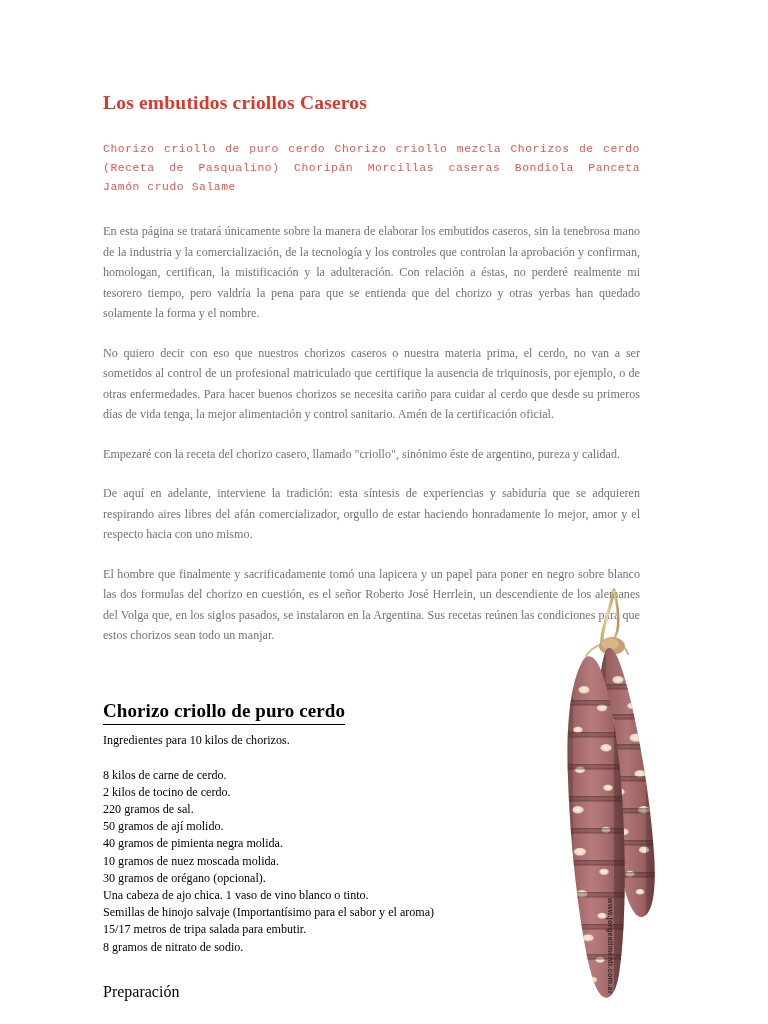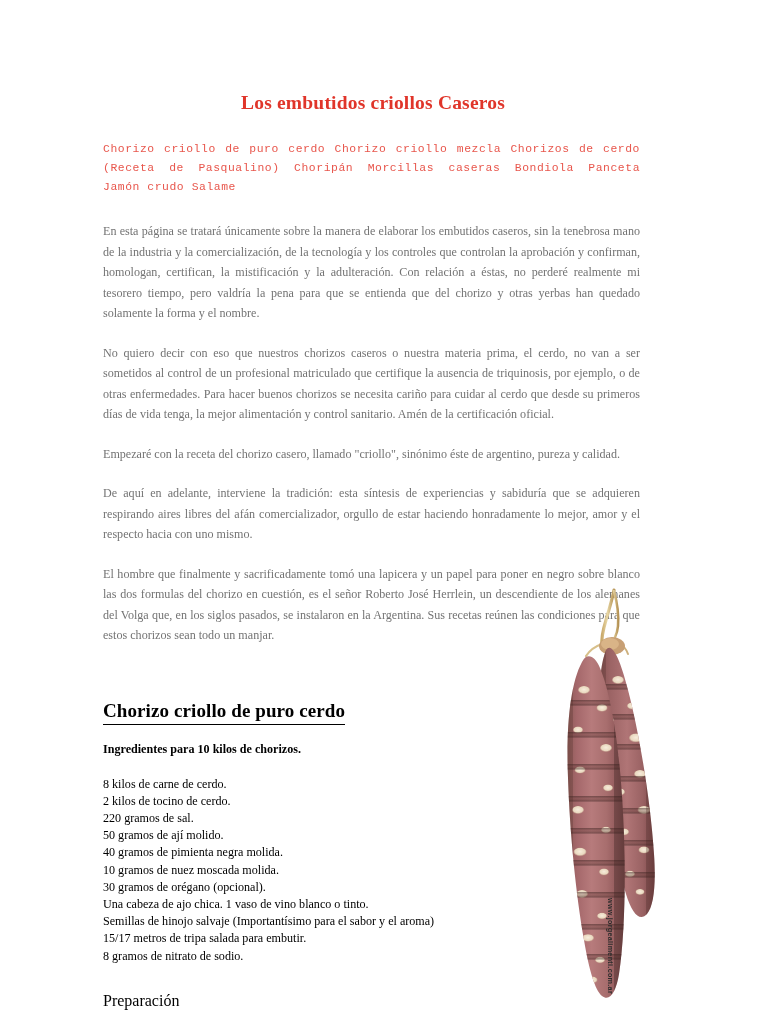--- a/index.html
+++ b/index.html
@@ -23,21 +23,20 @@
   }
   .content {
     position: absolute;
     left: 103px;
     top: 0;
     width: 540px;
   }
 
   
   .doc-title {
-    text-align: center;
     color: #e0352a;
     font-weight: bold;
     font-size: 19.5px;
     letter-spacing: 0.2px;
     margin: 0;
     padding-top: 92px;
     font-family: "Liberation Serif", "DejaVu Serif", serif;
   }
 
   
@@ -78,22 +77,21 @@
     display: inline-block;
     border-bottom: 1.6px solid #000;
     line-height: 24px;
     letter-spacing: 0.1px;
   }
   .heading-wrap { display: block; }
 
   .sub-line {
     font-size: 12.1px;
     line-height: 17px;
-    margin: 12px 0 0 0;
-    font-weight: bold;
+    margin: 3px 0 0 0;
   }
 
   .ingredients {
     list-style: none;
     margin: 18px 0 0 0;
     padding: 0;
     font-size: 12.1px;
     line-height: 17.2px;
   }
   .ingredients li { margin: 0; padding: 0; }

